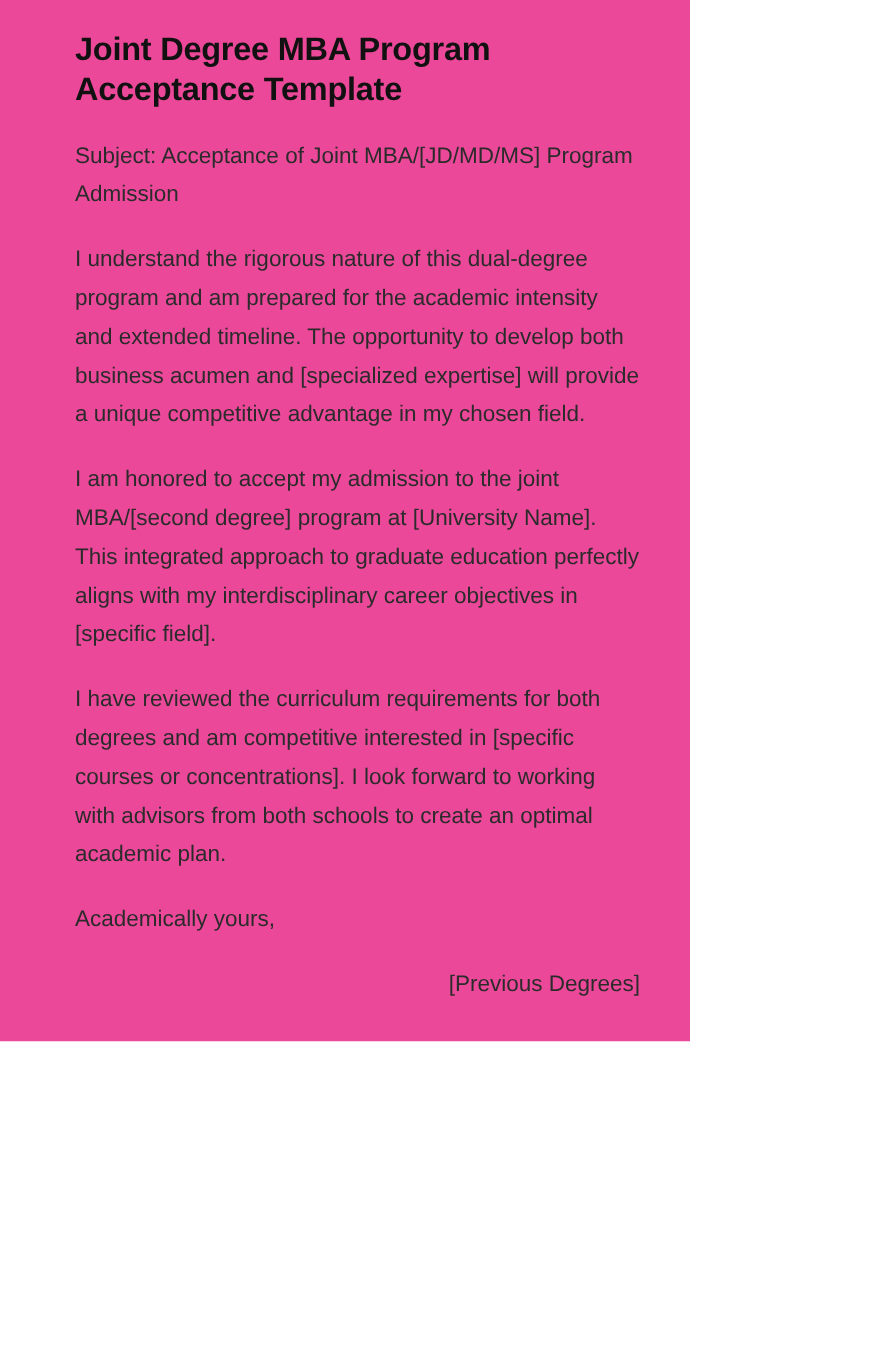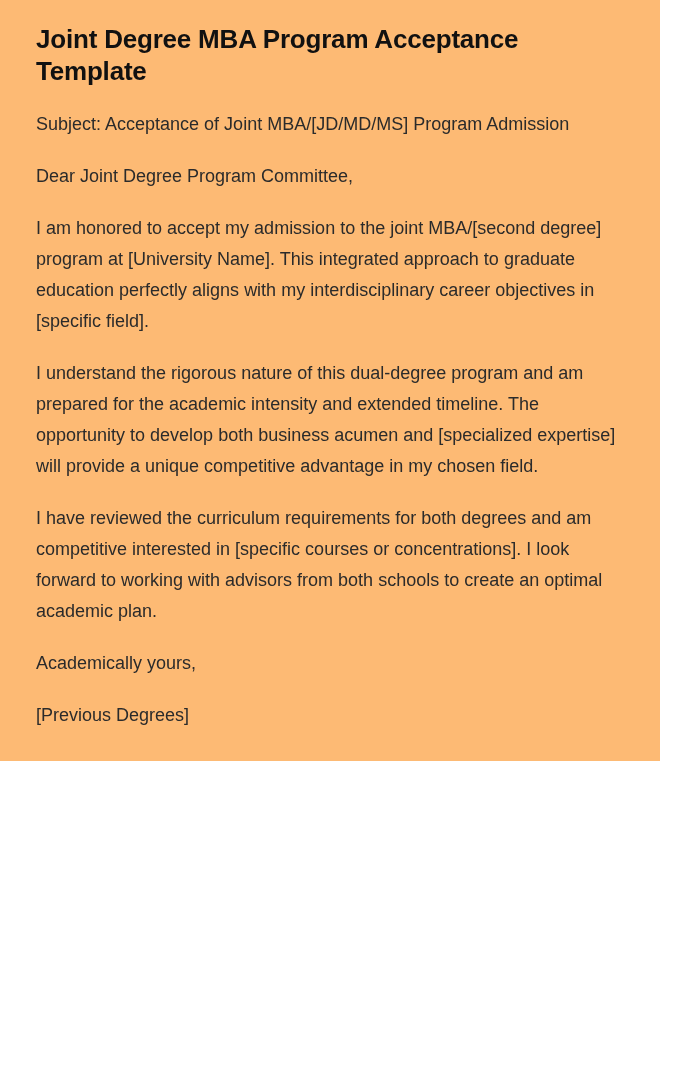--- a/index.html
+++ b/index.html
@@ -8,50 +8,50 @@
     background: #ffffff;
   }
   body {
     width: 700px;
     min-height: 1083px;
     font-family: "Liberation Sans", sans-serif;
     color: #1a1a1a;
     -webkit-font-smoothing: antialiased;
   }
   .page {
-    width: 660px;
+    width: 552px;
     box-sizing: border-box;
-    padding: 24px 40px 30px 36px;
-    background: #fdba74;
+    padding: 24px 40px 30px 60px;
+    background: #ec4899;
   }
   .doc-title {
     font-size: 26px;
     line-height: 1.22;
     font-weight: bold;
     color: #111111;
     margin: 0 0 22px 0;
     letter-spacing: -0.2px;
   }
   .para {
     font-size: 18px;
     line-height: 1.72;
     color: #2b2b2b;
     margin: 0 0 21px 0;
     font-weight: normal;
   }
   .para:last-child {
     margin-bottom: 0;
+    text-align: right;
   }
 </style>
 </head>
 <body>
 
 <div class="page">
   <h1 class="doc-title">Joint Degree MBA Program Acceptance Template</h1>
 
   <p class="para">Subject: Acceptance of Joint MBA/[JD/MD/MS] Program Admission</p>
-  <p class="para">Dear Joint Degree Program Committee,</p>
+  <p class="para">I understand the rigorous nature of this dual-degree program and am prepared for the academic intensity and extended timeline. The opportunity to develop both business acumen and [specialized expertise] will provide a unique competitive advantage in my chosen field.</p>
   <p class="para">I am honored to accept my admission to the joint MBA/[second degree] program at [University Name]. This integrated approach to graduate education perfectly aligns with my interdisciplinary career objectives in [specific field].</p>
-  <p class="para">I understand the rigorous nature of this dual-degree program and am prepared for the academic intensity and extended timeline. The opportunity to develop both business acumen and [specialized expertise] will provide a unique competitive advantage in my chosen field.</p>
   <p class="para">I have reviewed the curriculum requirements for both degrees and am competitive interested in [specific courses or concentrations]. I look forward to working with advisors from both schools to create an optimal academic plan.</p>
   <p class="para">Academically yours,</p>
   <p class="para">[Previous Degrees]</p>
 </div>
 
 </body></html>

